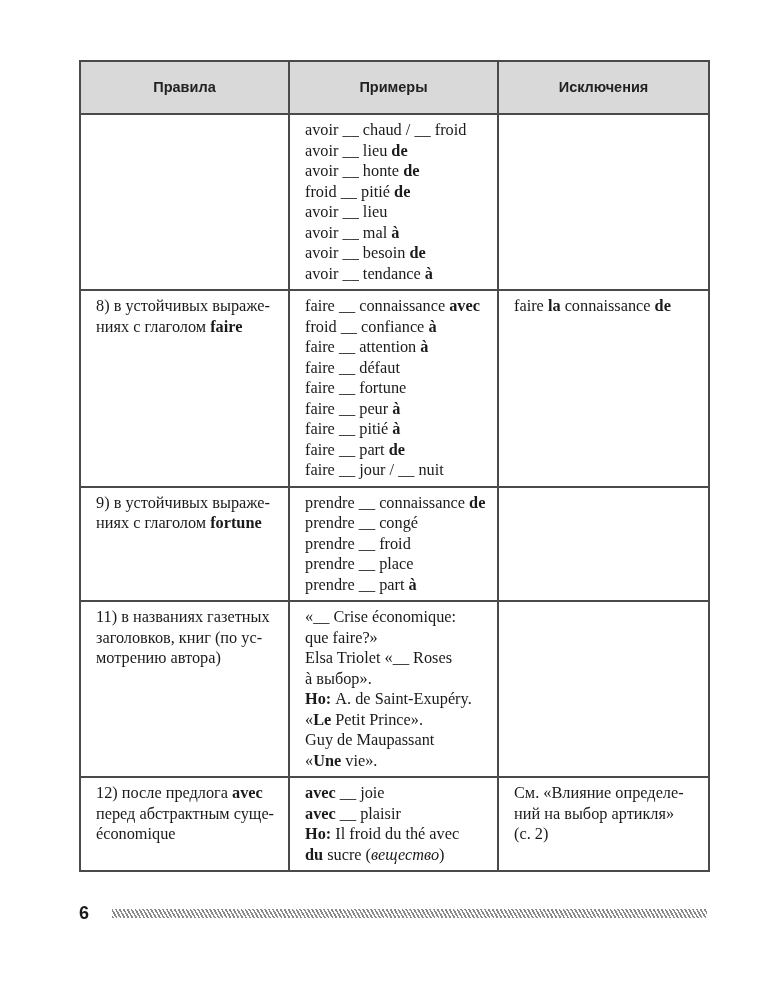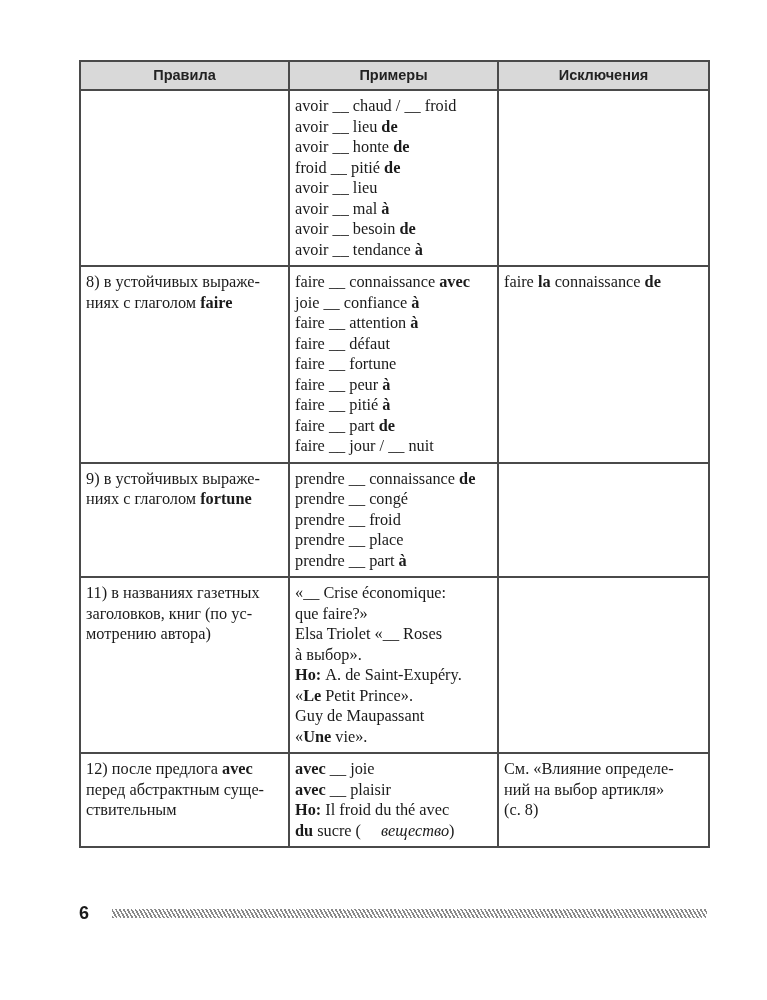--- a/index.html
+++ b/index.html
@@ -9,32 +9,32 @@
     position:absolute; left:79px; top:60px; width:629px;
     border-collapse:collapse; table-layout:fixed;
     font-family:"Liberation Serif", "DejaVu Serif", serif;
     font-size:16.3px; color:#1a1a1a; line-height:20.5px;
     border:2px solid #4a4a4a;
   }
   table.rules col.c1 { width:209px; }
   table.rules col.c2 { width:209px; }
   table.rules col.c3 { width:211px; }
   table.rules th {
-    background:#d9d9d9; height:27px; padding:0;
+    background:#d9d9d9; height:27px; padding:12px;
     font-family:"Liberation Sans", "DejaVu Sans", sans-serif;
     font-weight:bold; font-size:14.5px; color:#222;
     border:2px solid #4a4a4a; text-align:center; vertical-align:middle;
   }
   table.rules td {
     border:2px solid #4a4a4a; vertical-align:top;
-    padding:5px 4px 5px 5px;
+    padding:5px 4px 5px 15px;
   }
   .line { display:block; white-space:nowrap; }
   b { font-weight:bold; }
-  i { font-style:italic;margin-left:20px; }
+  i { font-style:italic; }
   .footer-num {
     position:absolute; left:79px; top:903px;
     font-family:"Liberation Sans", "DejaVu Sans", sans-serif;
     font-weight:bold; font-size:18px; color:#1a1a1a;
   }
   .hatch {
     position:absolute; left:112px; top:909px; width:595px; height:9px;
     background:repeating-linear-gradient(60deg, #8a8a8a 0px, #8a8a8a 1.6px, #ffffff 1.6px, #ffffff 3.4px);
   }
 </style>
@@ -70,21 +70,21 @@
           </td>
           <td></td>
         </tr>
         <tr>
           <td>
             <span class="line"><span>8) в устойчивых выраже-</span></span>
             <span class="line"><span>ниях с глаголом </span><b>faire</b></span>
           </td>
           <td>
             <span class="line"><span>faire __ connaissance </span><b>avec</b></span>
-            <span class="line"><span>joie __ confiance </span><b>à</b></span>
+            <span class="line"><span>froid __ confiance </span><b>à</b></span>
             <span class="line"><span>faire __ attention </span><b>à</b></span>
             <span class="line"><span>faire __ défaut</span></span>
             <span class="line"><span>faire __ fortune</span></span>
             <span class="line"><span>faire __ peur </span><b>à</b></span>
             <span class="line"><span>faire __ pitié </span><b>à</b></span>
             <span class="line"><span>faire __ part </span><b>de</b></span>
             <span class="line"><span>faire __ jour / __ nuit</span></span>
           </td>
           <td>
             <span class="line"><span>faire </span><b>la</b><span> connaissance </span><b>de</b></span>
@@ -119,32 +119,32 @@
             <span class="line"><span>«</span><b>Le</b><span> Petit Prince».</span></span>
             <span class="line"><span>Guy de Maupassant</span></span>
             <span class="line"><span>«</span><b>Une</b><span> vie».</span></span>
           </td>
           <td></td>
         </tr>
         <tr>
           <td>
             <span class="line"><span>12) после предлога </span><b>avec</b></span>
             <span class="line"><span>перед абстрактным суще-</span></span>
-            <span class="line"><span>ствительным</span></span>
+            <span class="line"><span>économique</span></span>
           </td>
           <td>
             <span class="line"><b>avec</b><span> __ joie</span></span>
             <span class="line"><b>avec</b><span> __ plaisir</span></span>
             <span class="line"><b>Но:</b><span> Il froid du thé avec</span></span>
             <span class="line"><b>du</b><span> sucre (</span><i>вещество</i><span>)</span></span>
           </td>
           <td>
             <span class="line"><span>См. «Влияние определе-</span></span>
             <span class="line"><span>ний на выбор артикля»</span></span>
-            <span class="line"><span>(с. 8)</span></span>
+            <span class="line"><span>(с. 2)</span></span>
           </td>
         </tr>
       </tbody>
   </table>
 
   <div class="footer-num">6</div>
   <div class="hatch"></div>
 </div>
 
 </body></html>

